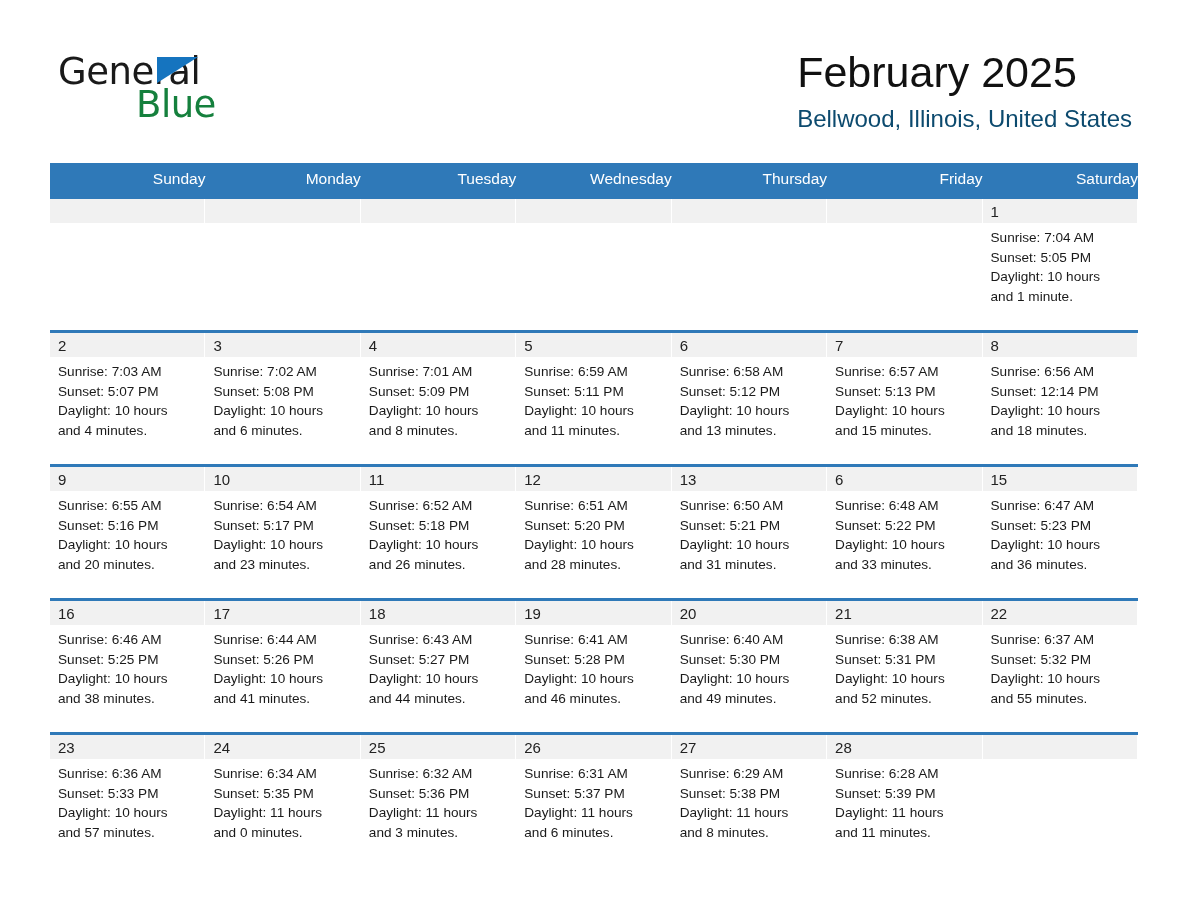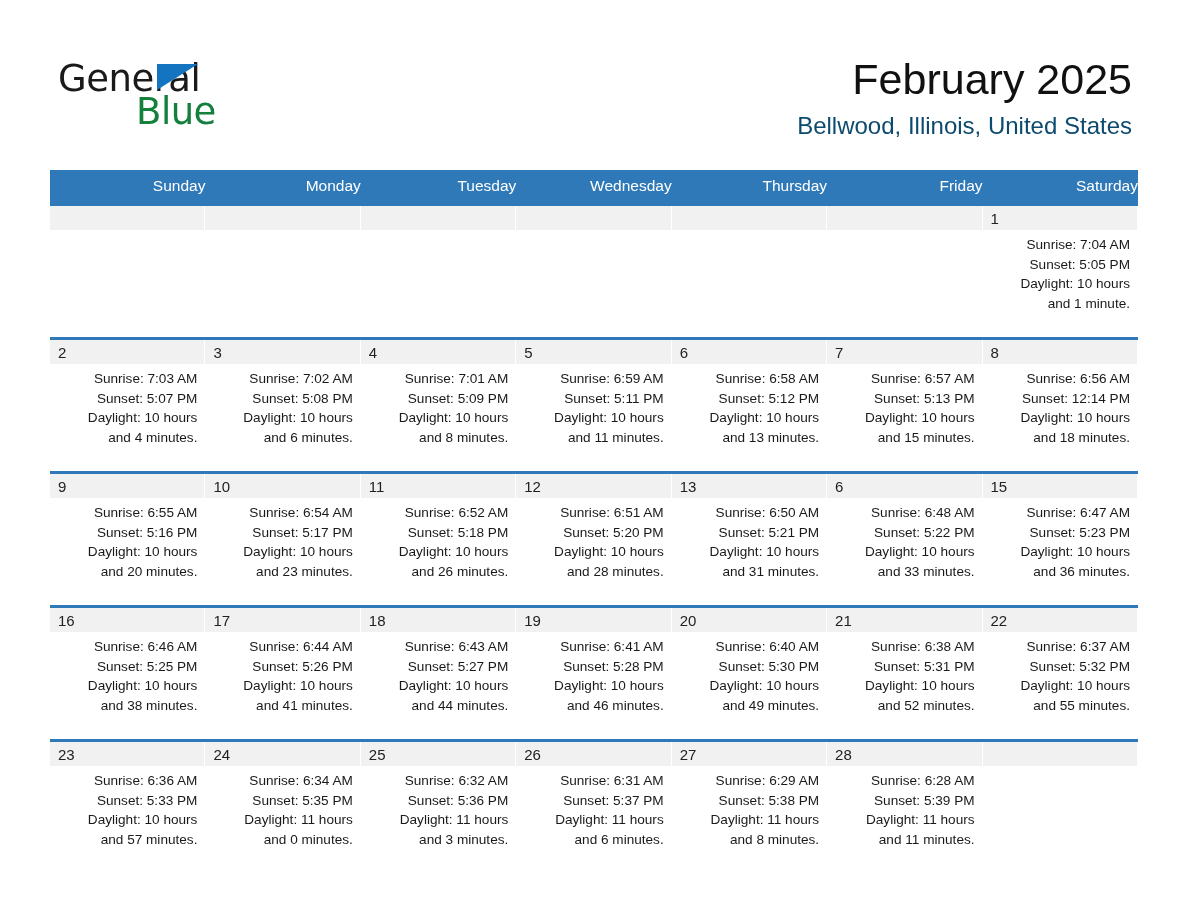--- a/index.html
+++ b/index.html
@@ -12,21 +12,21 @@
     height: 918px;
     font-family: "Liberation Sans", sans-serif;
     color: #000000;
     overflow: hidden;
   }
   .page {
     position: relative;
     width: 1188px;
     height: 918px;
     box-sizing: border-box;
-    padding: 12px 50px;
+    padding: 5px 50px;
   }
 
   
   .top {
     position: relative;
     height: 158px;
   }
   .brand {
     position: absolute;
     left: 8px;
@@ -62,21 +62,21 @@
     line-height: 37px;
     letter-spacing: -0.5px;
     color: #15803d;
     font-family: "DejaVu Sans", sans-serif;
     font-weight: 400;
   }
   .titles {
     position: absolute;
     right: 6px;
     top: 42px;
-    text-align: right;
+    text-align: left;
   }
   .cal-title {
     font-size: 43px;
     line-height: 50px;
     font-weight: 400;
     color: #111111;
     white-space: nowrap;
   }
   .cal-subtitle {
     margin-top: 8px;
@@ -126,21 +126,20 @@
     border-right: 1px solid #ffffff;
   }
   .daynum-strip.empty {
     color: transparent;
   }
   .cell-body {
     padding: 5px 8px 0 8px;
     font-size: 13.6px;
     line-height: 19.6px;
     color: #1a1a1a;
-    text-align: right;
   }
   .cell-body div {
     white-space: nowrap;
   }
 </style>
 </head>
 <body>
 
 <div class="page">
 

